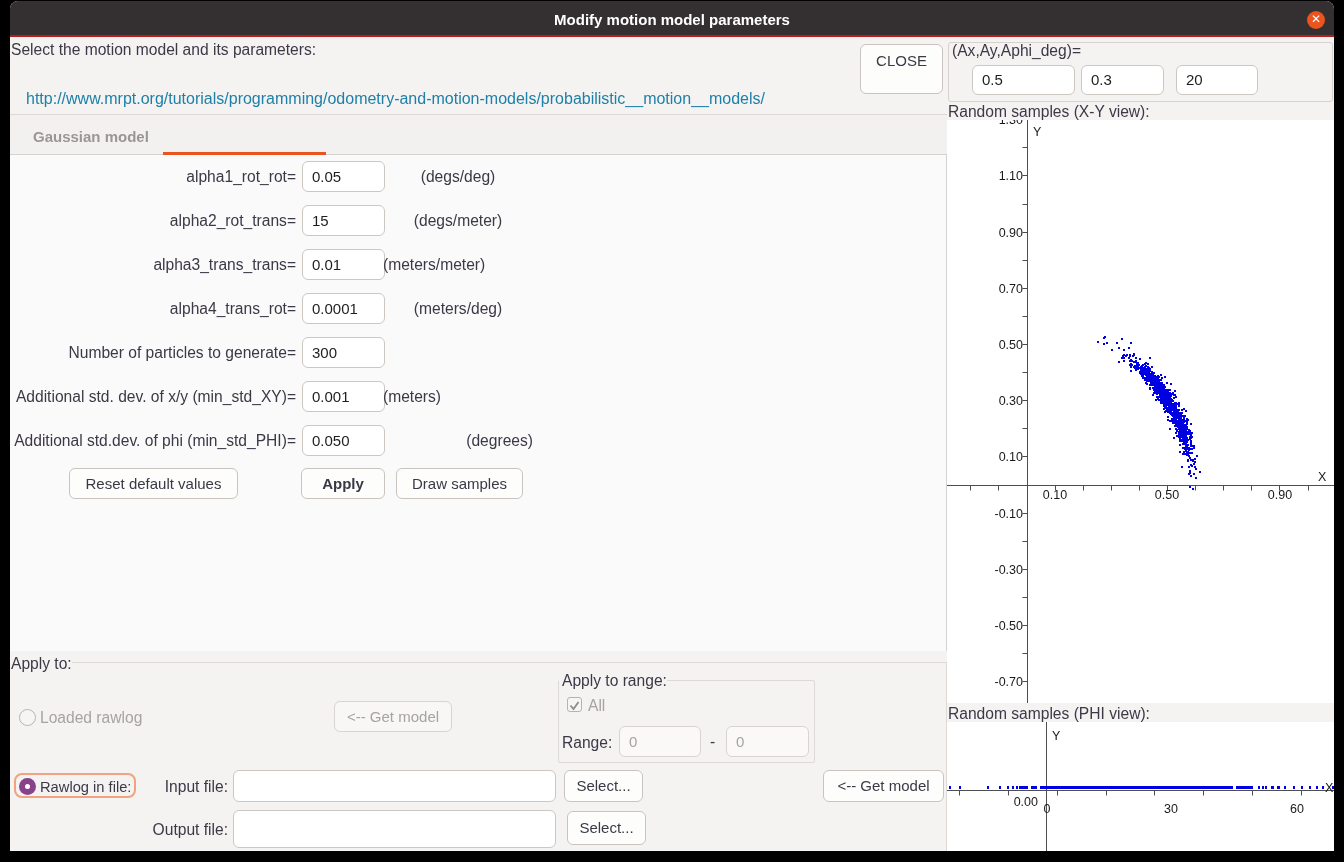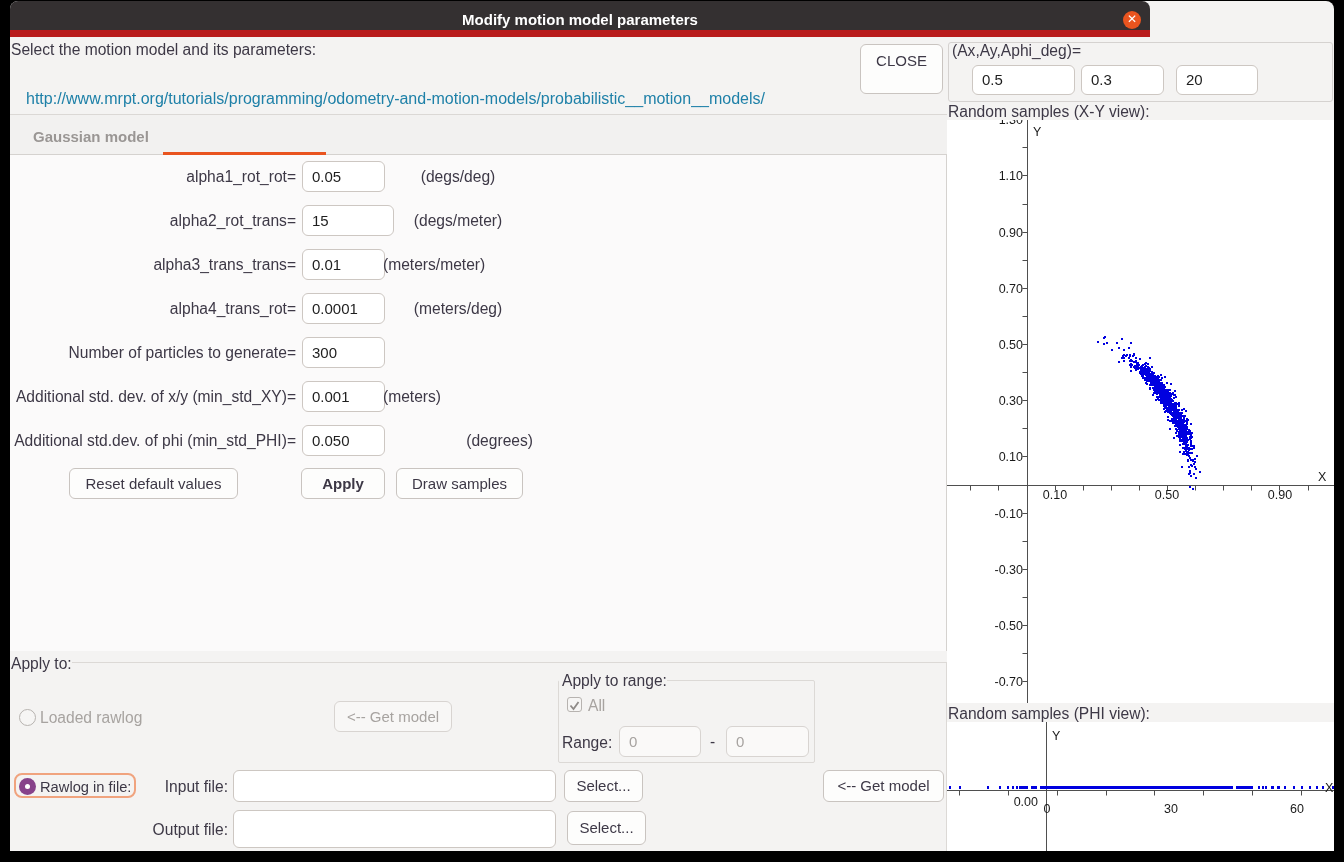--- a/index.html
+++ b/index.html
@@ -1,17 +1,17 @@
 <!DOCTYPE html>
 <html><head><meta charset="utf-8"><style>
 *{margin:0;padding:0;box-sizing:border-box}
 html,body{width:1344px;height:862px;background:#000;overflow:hidden;font-family:"Liberation Sans",sans-serif}
 .abs{position:absolute}
 #win{position:absolute;left:10px;top:1px;width:1324px;height:850px;background:#f4f3f2;border-radius:8px 8px 0 0}
-#tbar{position:absolute;left:0;top:0;width:1140px;height:36px;background:#343031;border-radius:8px 8px 0 0;border-bottom:7px solid #b91c1c}
+#tbar{position:absolute;left:0;top:0;width:1324px;height:36px;background:#343031;border-radius:8px 8px 0 0;border-bottom:2px solid #b91c1c}
 #tbar .t{position:absolute;left:0;right:0;top:10px;text-align:center;color:#fff;font-size:15px;font-weight:bold}
 #xbtn{position:absolute;right:9px;top:10px;width:18px;height:18px;border-radius:50%;background:#e9541f;color:#fff;text-align:center;line-height:17px;font-size:12px}
 .lbl{position:absolute;font-size:15.6px;color:#3d3846;line-height:16px;white-space:nowrap}
 .glbl{position:absolute;font-size:15.6px;color:#a7a3a0;line-height:16px;white-space:nowrap}
 .btn{position:absolute;background:#fdfdfc;border:1px solid #c9c4c0;border-radius:6px;font-size:15px;color:#3d3846;text-align:center}
 .btn.dis{background:#f8f7f6;border-color:#d8d4d1;color:#a7a3a0}
 .inp{position:absolute;background:#fff;border:1px solid #cdc7c2;border-radius:6px;font-size:15px;color:#1e1e1e;padding-left:9px}
 .inp.dis{background:#faf9f8;border-color:#d8d4d1;color:#a7a3a0}
 svg text{font-family:"Liberation Sans",sans-serif;font-size:12.5px;fill:#1a1a1a}
 </style></head>
@@ -30,21 +30,21 @@
   <div class="lbl" style="left:23px;top:119px;font-weight:bold;color:#9a9694;line-height:33px;font-size:15px">Gaussian model</div>
   <div class="abs" style="left:152.6px;top:150.7px;width:163px;height:3.2px;background:#e9541f"></div>
 
   <div class="abs" style="left:0;top:154px;width:937px;height:496px;background:#fbfafa;border-right:1px solid #d5d2cf"></div>
 
   <div class="lbl" style="left:0;top:168px;width:286px;text-align:right">alpha1_rot_rot=</div>
   <div class="inp" style="left:292px;top:160px;width:83px;height:31px;line-height:29px">0.05</div>
   <div class="lbl" style="left:373px;top:168px;width:150px;text-align:center">(degs/deg)</div>
 
   <div class="lbl" style="left:0;top:212px;width:286px;text-align:right">alpha2_rot_trans=</div>
-  <div class="inp" style="left:292px;top:204px;width:92px;height:31px;line-height:29px">15</div>
+  <div class="inp" style="left:292px;top:204px;width:83px;height:31px;line-height:29px">15</div>
   <div class="lbl" style="left:373px;top:212px;width:150px;text-align:center">(degs/meter)</div>
 
   <div class="lbl" style="left:0;top:256px;width:286px;text-align:right">alpha3_trans_trans=</div>
   <div class="inp" style="left:292px;top:248px;width:83px;height:31px;line-height:29px">0.01</div>
   <div class="lbl" style="left:373px;top:256px;width:150px;">(meters/meter)</div>
 
   <div class="lbl" style="left:0;top:300px;width:286px;text-align:right">alpha4_trans_rot=</div>
   <div class="inp" style="left:292px;top:292px;width:83px;height:31px;line-height:29px">0.0001</div>
   <div class="lbl" style="left:373px;top:300px;width:150px;text-align:center">(meters/deg)</div>
 

